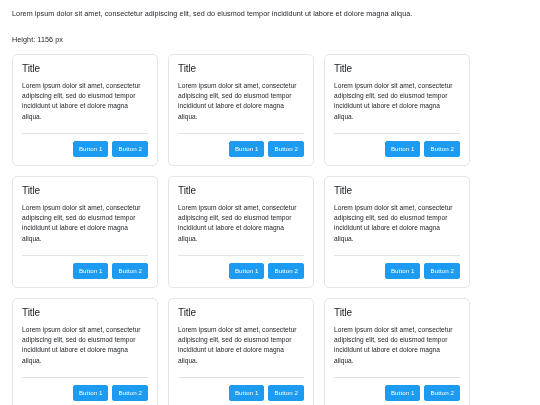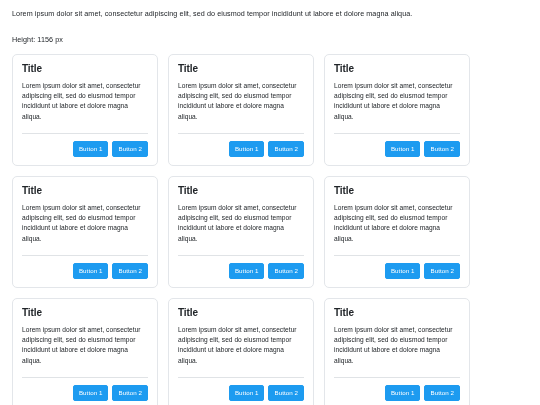--- a/index.html
+++ b/index.html
@@ -55,21 +55,21 @@
     border: 1px solid #e3e6ea;
     border-radius: 5px;
     padding: 8px 9px 8px 9px;
     display: flex;
     flex-direction: column;
     min-height: 98px;
   }
 
   .card-title {
     font-size: 10px;
-    font-weight: bold;
+    font-weight: normal;
     color: #212529;
     margin: 0 0 6px 0;
     line-height: 1.2;
     letter-spacing: -0.01em;
   }
 
   .card-text {
     font-size: 6.6px;
     line-height: 1.55;
     color: #212529;

